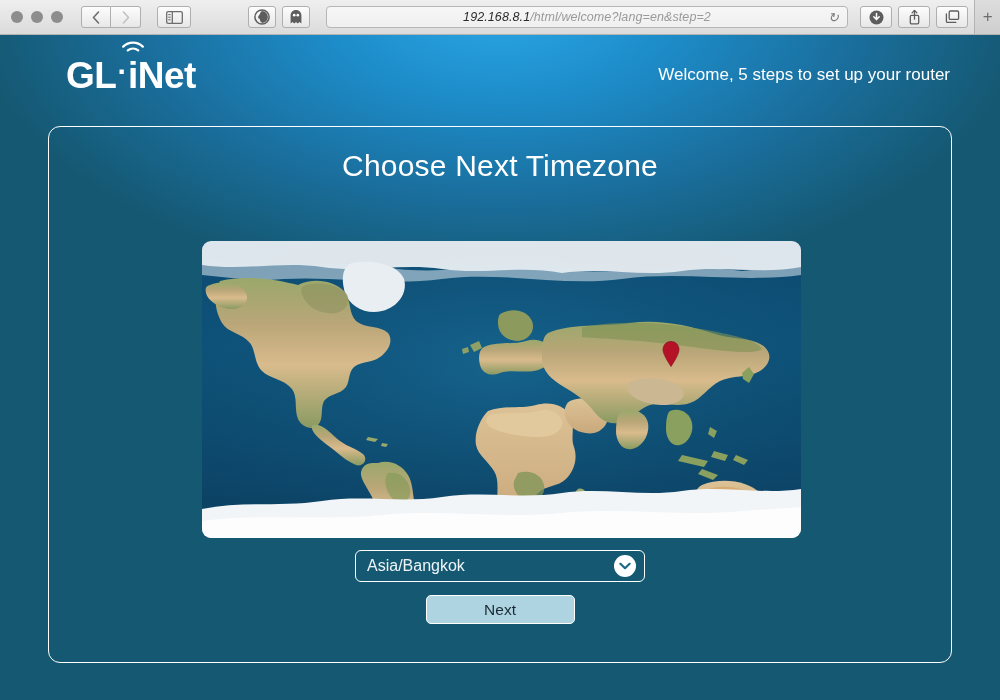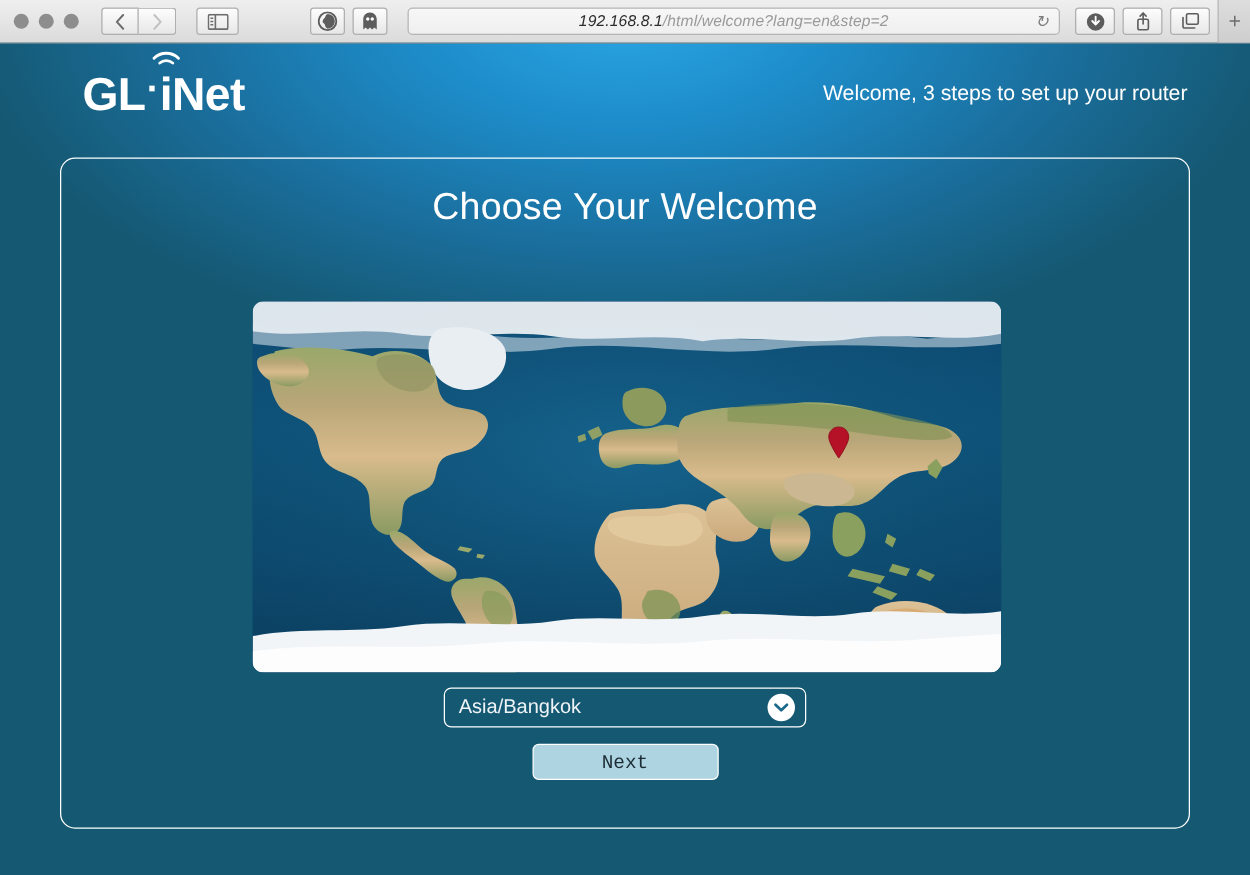--- a/index.html
+++ b/index.html
@@ -117,21 +117,21 @@
     width:22px; height:22px; border-radius:50%; background:#ffffff;
     display:flex; align-items:center; justify-content:center; margin-right:2px;
   }
 
   
   .next-row{ position:absolute; left:0; top:468px; width:100%; display:flex; justify-content:center; }
   .next-btn{
     width:149px; height:29px; border:1px solid #ffffff; border-radius:5px;
     background:#aed4e1; color:#1b2b33; font-size:15.5px;
     display:flex; align-items:center; justify-content:center;
-    font-family:Liberation Mono, monospace; cursor:pointer;
+    font-family:Liberation Sans, sans-serif; cursor:pointer;
   }
 </style>
 </head>
 <body>
 
 <div class="browser-chrome">
 
   <div class="traffic-lights">
     <div class="light"></div>
     <div class="light"></div>
@@ -215,25 +215,25 @@
       <span class="dot">·</span>
       <span class="i-wrap">
         <svg class="wifi-arc" width="26" height="16" viewBox="0 0 26 16">
           <path d="M3.2 8.6 A14 14 0 0 1 22.8 8.6" fill="none" stroke="#ffffff" stroke-width="2.3" stroke-linecap="round"></path>
           <path d="M7.8 12.4 A8.2 8.2 0 0 1 18.2 12.4" fill="none" stroke="#ffffff" stroke-width="2.3" stroke-linecap="round"></path>
         </svg>
         <span>i</span>
       </span>
       <span>Net</span>
     </div>
-    <div class="welcome-text">Welcome, 3 steps to set up your router</div>
+    <div class="welcome-text">Welcome, 5 steps to set up your router</div>
   </div>
 
   <div class="card">
-    <div class="card-title">Choose Your Welcome</div>
+    <div class="card-title">Choose Next Timezone</div>
 
     <div class="map-wrap">
       <svg class="map-svg" viewBox="0 0 599 297" preserveAspectRatio="none">
         <defs>
           <linearGradient id="ocean" x1="0" y1="0" x2="0" y2="1">
             <stop offset="0" stop-color="#0d4f7a"></stop>
             <stop offset="0.35" stop-color="#0e5a84"></stop>
             <stop offset="0.70" stop-color="#0d4c72"></stop>
             <stop offset="1" stop-color="#0b3f60"></stop>
           </linearGradient>

